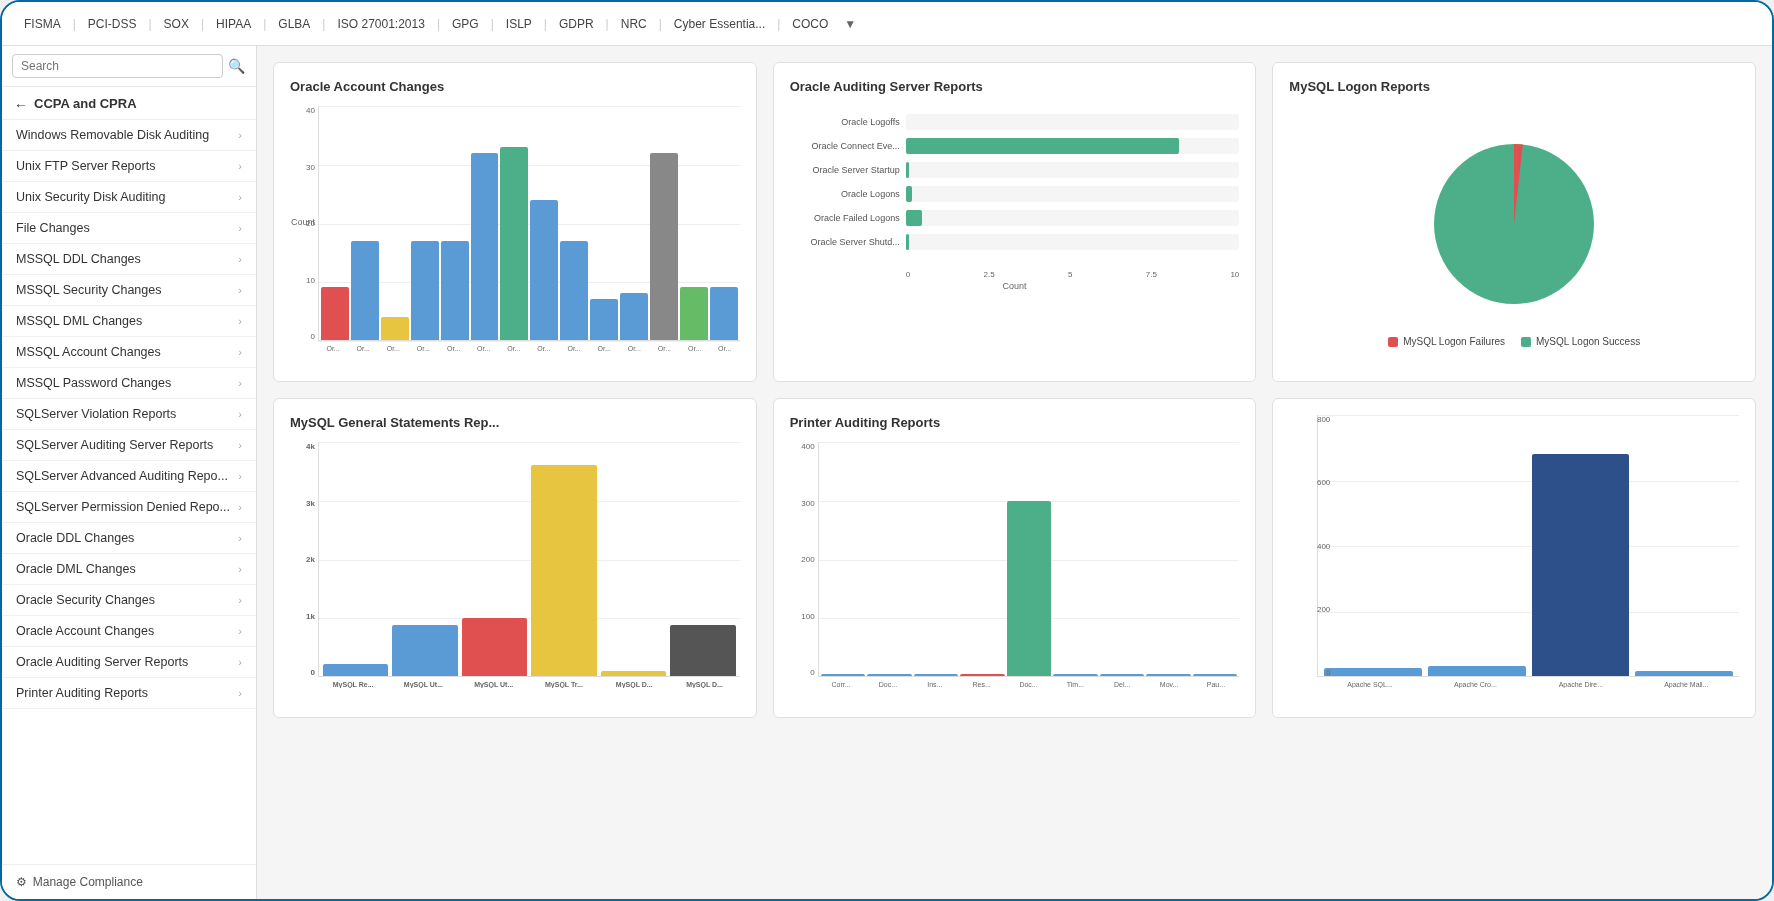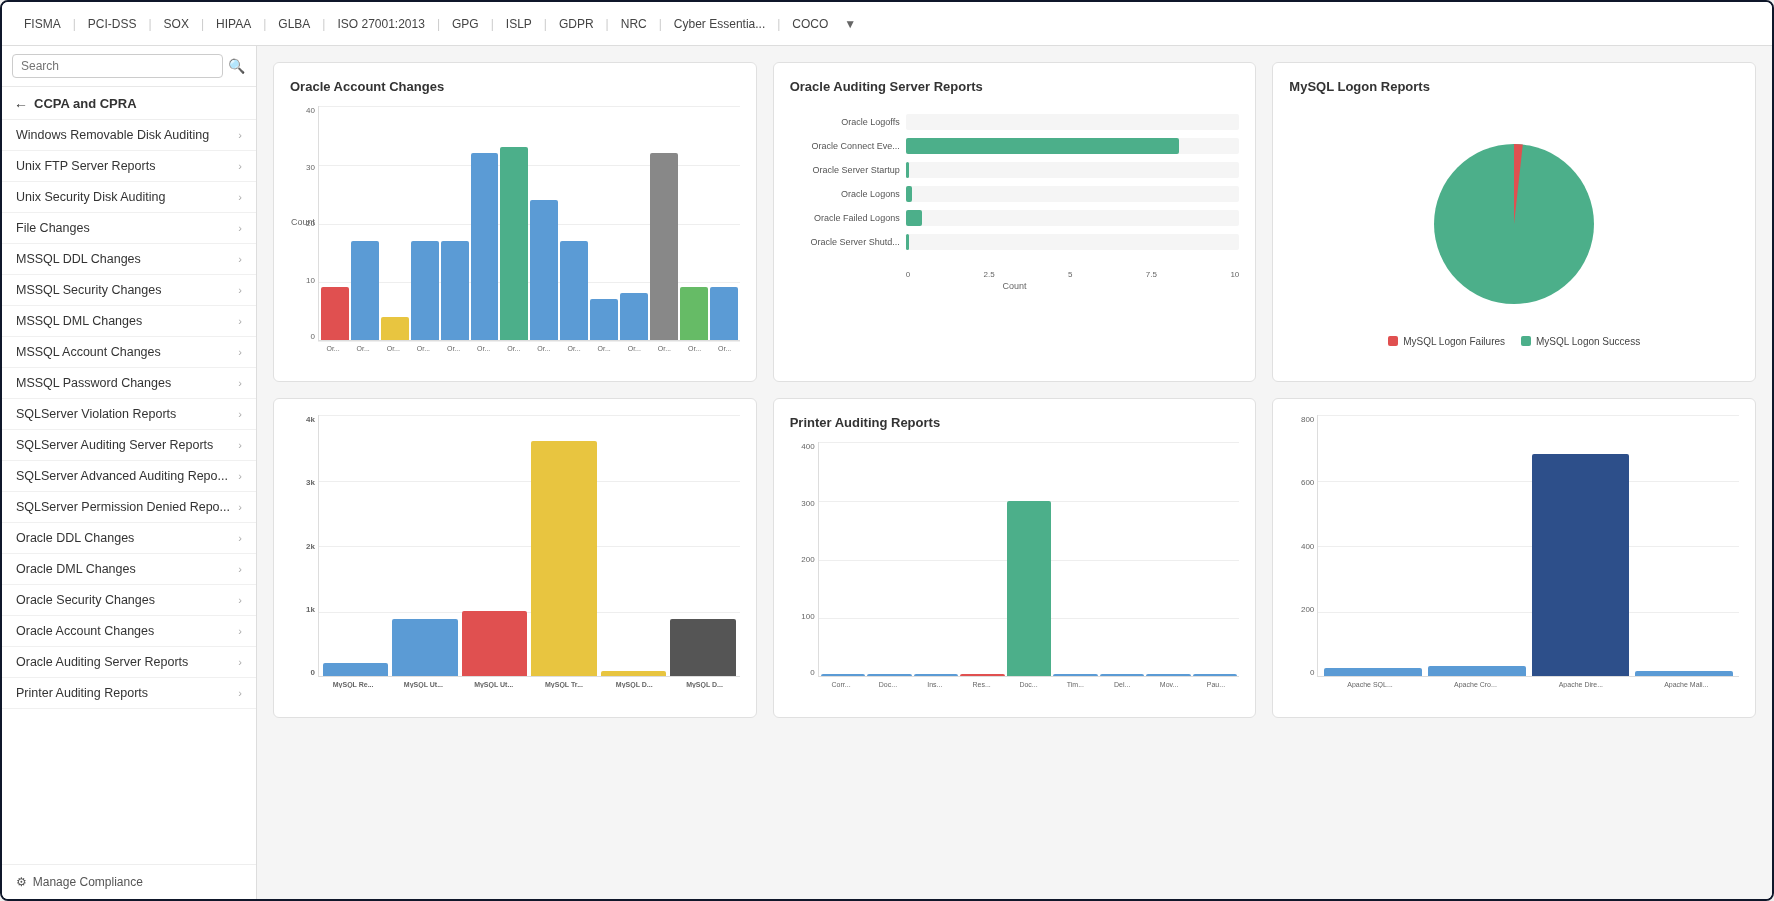--- a/index.html
+++ b/index.html
@@ -1,18 +1,18 @@
 <!DOCTYPE html>
 <html><head>
   <meta charset="utf-8">
   <style>
     * { box-sizing: border-box; margin: 0; padding: 0; }
     body { font-family: -apple-system, BlinkMacSystemFont, 'Segoe UI', Arial, sans-serif; background: #f0f0f0; display: flex; flex-direction: column; height: 100vh; overflow: hidden; font-size: 13px; }
 
-    .app-frame { display: flex; flex-direction: column; height: 100vh; border: 2px solid #0f172a; border-radius: 8px; overflow: hidden; background: #fff; }
+    .app-frame { display: flex; flex-direction: column; height: 100vh; border: 2px solid #0369a1; border-radius: 20px; overflow: hidden; background: #fff; }
 
     
     .top-nav { background: #fff; border-bottom: 1px solid #ddd; padding: 0 12px; display: flex; align-items: center; height: 44px; flex-shrink: 0; }
     .top-nav-tabs { display: flex; align-items: center; gap: 0; font-size: 12px; color: #444; }
     .top-nav-tab { padding: 0 10px; cursor: pointer; white-space: nowrap; color: #444; }
     .top-nav-sep { color: #ccc; margin: 0 2px; }
     .top-nav-more { padding: 0 6px; color: #666; cursor: pointer; }
 
     
     .main-layout { display: flex; flex: 1; overflow: hidden; }
@@ -48,21 +48,21 @@
     
     .hbar-chart-wrap { flex: 1; position: relative; }
     .hbar-row { display: flex; align-items: center; margin-bottom: 8px; gap: 6px; }
     .hbar-label { font-size: 9px; color: #555; width: 110px; text-align: right; flex-shrink: 0; white-space: nowrap; overflow: hidden; text-overflow: ellipsis; }
     .hbar-track { flex: 1; height: 16px; background: #f5f5f5; border-radius: 2px; position: relative; }
     .hbar-fill { height: 100%; background: #4caf8a; border-radius: 2px; }
 
     
     .pie-wrap { flex: 1; display: flex; flex-direction: column; align-items: center; justify-content: center; }
     .pie-legend { display: flex; gap: 16px; margin-top: 12px; flex-wrap: wrap; justify-content: center; }
-    .legend-item { display: flex; gap: 5px; font-size: 10px; color: #444; }
+    .legend-item { display: flex; align-items: center; gap: 5px; font-size: 10px; color: #444; }
     .legend-dot { width: 10px; height: 10px; border-radius: 2px; flex-shrink: 0; }
   </style>
 </head>
 <body>
 
 <div class="app-frame">
 
   <div class="top-nav">
     <div class="top-nav-tabs" id="top-nav-tabs">
         <span class="top-nav-tab">FISMA</span>
@@ -318,20 +318,21 @@
             </div>
             <div class="legend-item">
               <div class="legend-dot" style="background:#4caf8a;"></div>
               <span>MySQL Logon Success</span>
             </div>
           </div>
         </div>
       </div>
 
       <div class="chart-card">
+        <div class="chart-title">MySQL General Statements Rep...</div>
         <div style="flex:1; position:relative;font-weight:bold;">
           <div style="position:absolute; left:28px; right:0; top:0; bottom:24px;">
             <div style="position:absolute; top:0; left:0; right:0; border-top:1px solid #eee;"></div>
             <div style="position:absolute; top:25%; left:0; right:0; border-top:1px solid #eee;"></div>
             <div style="position:absolute; top:50%; left:0; right:0; border-top:1px solid #eee;"></div>
             <div style="position:absolute; top:75%; left:0; right:0; border-top:1px solid #eee;"></div>
             <div id="mysql-gen-bars" style="position:absolute; left:0; right:0; top:0; bottom:0; display:flex; align-items:flex-end; gap:4px; border-left:1px solid #ddd; border-bottom:1px solid #ddd; padding:0 4px;">
                 <div style="flex: 1 1 0%; background: rgb(91, 155, 213); height: 5%; border-radius: 2px 2px 0px 0px;"></div>
                 <div style="flex: 1 1 0%; background: rgb(91, 155, 213); height: 22%; border-radius: 2px 2px 0px 0px;"></div>
                 <div style="flex: 1 1 0%; background: rgb(224, 80, 80); height: 25%; border-radius: 2px 2px 0px 0px;"></div>
@@ -406,21 +407,21 @@
             <div style="position:absolute; top:25%; left:0; right:0; border-top:1px solid #eee;"></div>
             <div style="position:absolute; top:50%; left:0; right:0; border-top:1px solid #eee;"></div>
             <div style="position:absolute; top:75%; left:0; right:0; border-top:1px solid #eee;"></div>
             <div id="apache-bars" style="position:absolute; left:0; right:0; top:0; bottom:0; display:flex; align-items:flex-end; gap:6px; border-left:1px solid #ddd; border-bottom:1px solid #ddd; padding:0 6px;">
                 <div style="flex: 1 1 0%; background: rgb(91, 155, 213); height: 3%; border-radius: 2px 2px 0px 0px;"></div>
                 <div style="flex: 1 1 0%; background: rgb(91, 155, 213); height: 4%; border-radius: 2px 2px 0px 0px;"></div>
                 <div style="flex: 1 1 0%; background: rgb(45, 79, 138); height: 85%; border-radius: 2px 2px 0px 0px;"></div>
                 <div style="flex: 1 1 0%; background: rgb(91, 155, 213); height: 2%; border-radius: 2px 2px 0px 0px;"></div>
               </div>
           </div>
-          <div style="position:absolute; left:0; top:0; bottom:24px; width:28px; display:flex; flex-direction:column; justify-content:space-between; align-items:flex-end; padding-right:3px;">
+          <div style="position:absolute; left:16px; top:0; bottom:24px; width:28px; display:flex; flex-direction:column; justify-content:space-between; align-items:flex-end; padding-right:3px;">
             <span style="font-size:8px;color:#666;">800</span>
             <span style="font-size:8px;color:#666;">600</span>
             <span style="font-size:8px;color:#666;">400</span>
             <span style="font-size:8px;color:#666;">200</span>
             <span style="font-size:8px;color:#666;">0</span>
           </div>
           <div id="apache-xlabels" style="position:absolute; left:28px; right:0; bottom:0; height:22px; display:flex; align-items:flex-start;">
               <div style="flex: 1 1 0%; font-size: 7px; color: rgb(102, 102, 102); text-align: center; overflow: hidden; text-overflow: ellipsis; white-space: nowrap; padding-top: 2px;">Apache SQL...</div>
               <div style="flex: 1 1 0%; font-size: 7px; color: rgb(102, 102, 102); text-align: center; overflow: hidden; text-overflow: ellipsis; white-space: nowrap; padding-top: 2px;">Apache Cro...</div>
               <div style="flex: 1 1 0%; font-size: 7px; color: rgb(102, 102, 102); text-align: center; overflow: hidden; text-overflow: ellipsis; white-space: nowrap; padding-top: 2px;">Apache Dire...</div>

